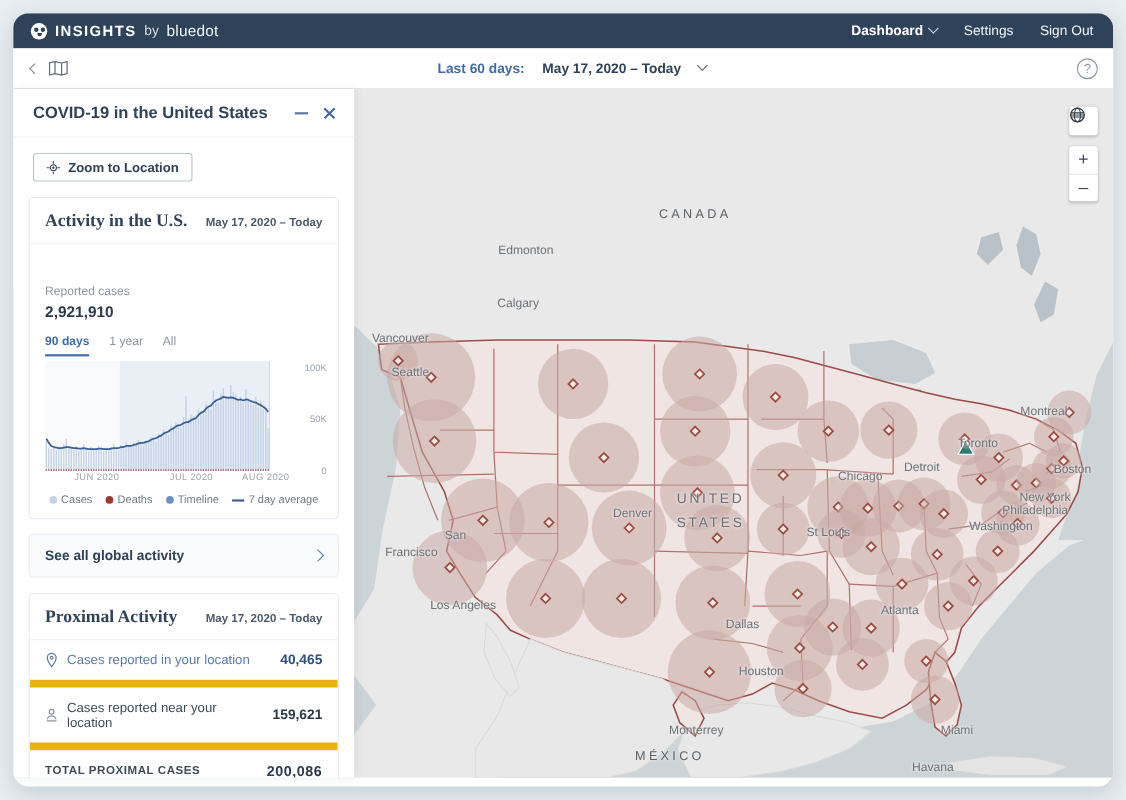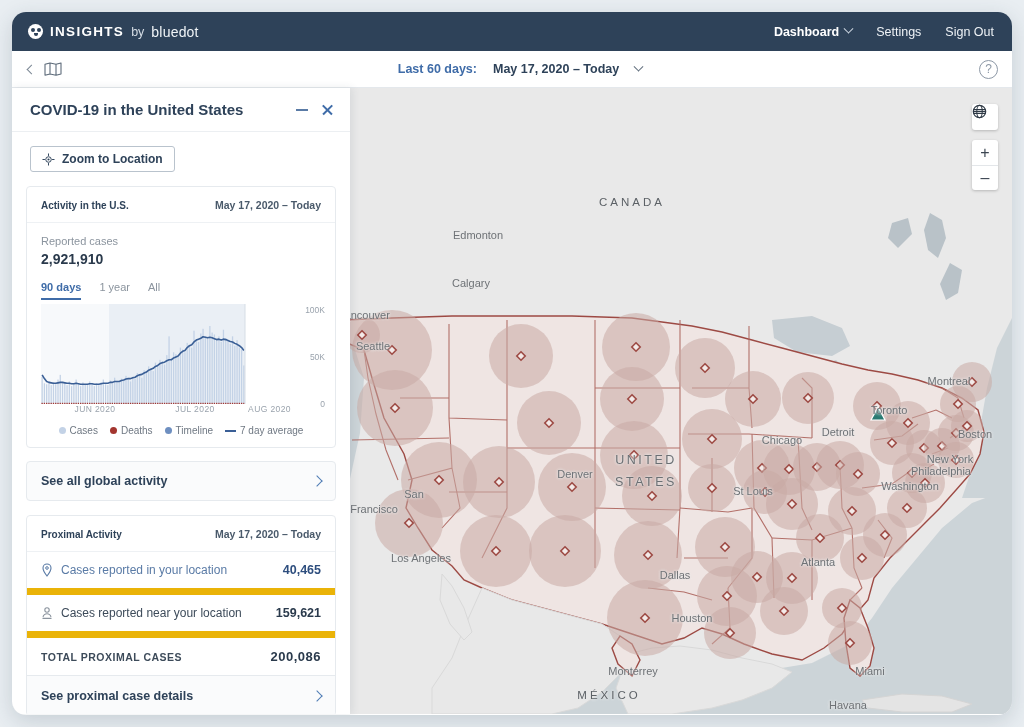--- a/index.html
+++ b/index.html
@@ -13,21 +13,21 @@
     position: absolute; left: 12px; top: 12px;
     width: 1000px; height: 703px;
     background: #ffffff;
     border-radius: 14px;
     overflow: hidden;
     box-shadow: 0 6px 22px rgba(40,60,80,.18);
   }
 
   
   .topbar {
-    height: 39px; background: #2e4259;
+    height: 32px; background: #2e4259;
     display: flex; align-items: center;
     padding: 0 18px 0 16px;
     color: #fff;
   }
   .brand { display: flex; align-items: center; gap: 7px; }
   .brand-mark {
     width: 15px; height: 15px; border-radius: 50%;
     background: #fff; position: relative; flex: none;
   }
   .brand-mark::before, .brand-mark::after {
@@ -102,21 +102,21 @@
   .mapctl.globe { top: 16px; height: 26px; justify-content: center; }
   .mapctl.zoom  { top: 52px; }
   .mapctl.zoom div {
     height: 25px; width: 100%; display: flex; align-items: center;
     justify-content: center; font-size: 16px; color: #3c4652;
   }
   .mapctl.zoom div + div { border-top: 1px solid #e3e6e9; }
 
   
   .panel {
-    position: absolute; left: 0; top: 0; bottom: 0; width: 338px;
+    position: absolute; left: 0; top: 0; bottom: 0; width: 310px;
     background: #fff; box-shadow: 2px 0 8px rgba(40,60,80,.10);
     display: flex; flex-direction: column;
   }
   .panel-head {
     height: 44px; display: flex; align-items: center;
     padding: 0 16px 0 18px; border-bottom: 1px solid #eceff2; flex: none;
   }
   .panel-title { font-size: 15px; color: #2e4259; font-weight: bold; }
   .panel-acts { margin-left: auto; display: flex; align-items: center; gap: 13px; }
   .min-ico { width: 12px; height: 2px; background: #5a7ba6; }
@@ -138,27 +138,27 @@
   }
 
   .card {
     margin-top: 14px; border: 1px solid #e6eaee; border-radius: 4px;
     background: #fff; overflow: hidden;
   }
   .card-head {
     display: flex; align-items: baseline; padding: 12px 14px 11px;
     border-bottom: 1px solid #eef1f4;
   }
-  .card-title { font-size: 10px; font-weight: bold; color: #2e4259; }
+  .card-title { font-size: 16px; font-weight: bold; color: #2e4259; font-family: Liberation Serif, serif; }
   .card-date { margin-left: auto; font-size: 10.5px; font-weight: bold; color: #4a5a6b; }
 
   .stats { display: flex; padding: 12px 14px 10px; }
   .stat { flex: 1; }
   .stat + .stat { border-left: 1px solid #e6eaee; padding-left: 16px; }
-  .stat-label { font-size: 11px; color: #8b949e; margin-bottom: 4px; }
+  .stat-label { font-size: 11px; color: #8b949e; margin-bottom: 4px; margin-top: 25px; }
   .stat-value { font-size: 14px; font-weight: bold; color: #2a3a4c; }
 
   .tabs { display: flex; gap: 18px; padding: 4px 14px 0; }
   .tab { font-size: 11px; color: #8b949e; padding-bottom: 5px; cursor: pointer; }
   .tab.active { color: #3f6ca8; font-weight: bold; border-bottom: 2px solid #3f6ca8; }
 
   .chartwrap { padding: 4px 10px 2px 14px; position: relative; }
   .chart { position: relative; height: 100px; }
   .ylab {
     position: absolute; right: 0; font-size: 8.5px; color: #9aa3ad;

